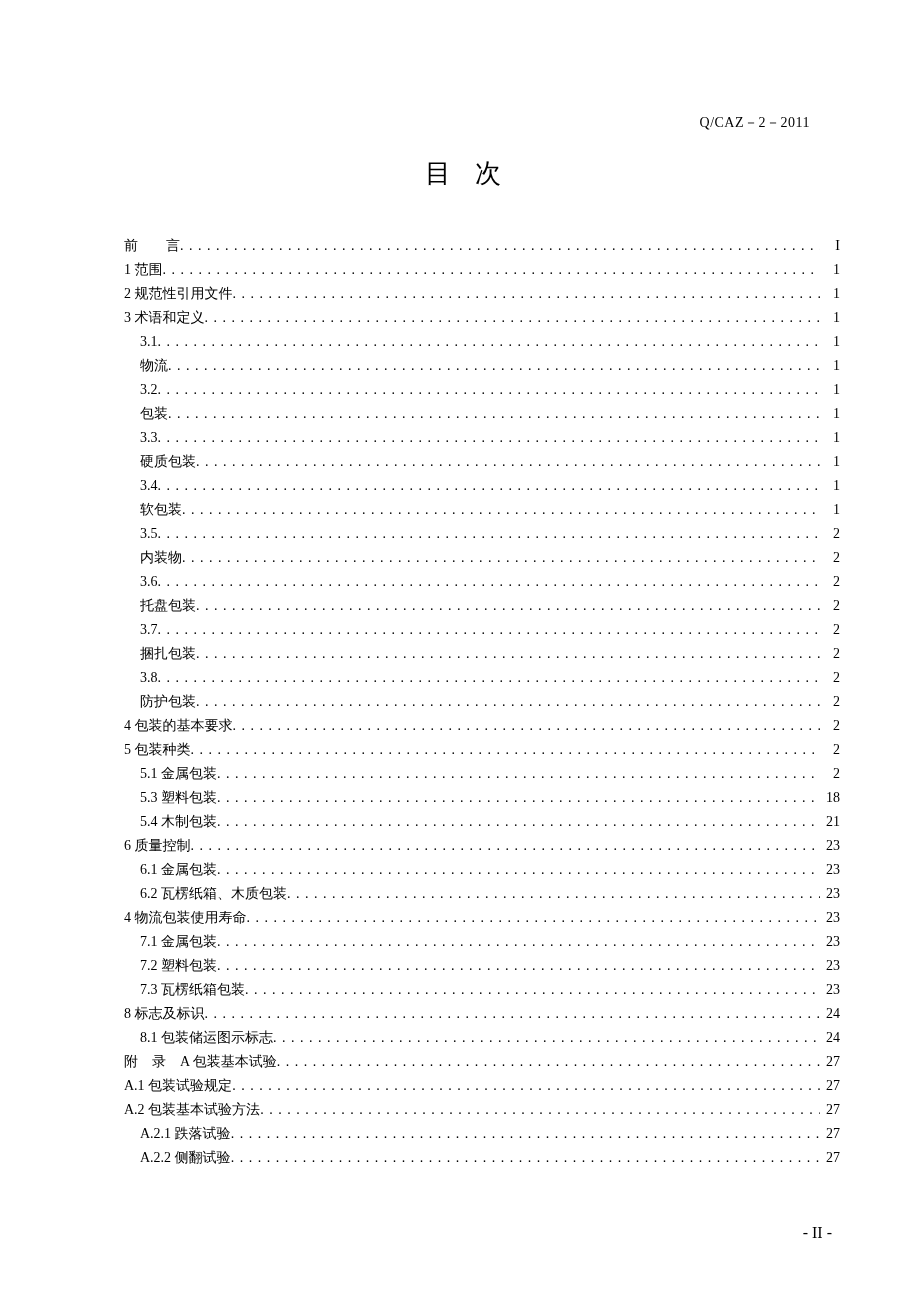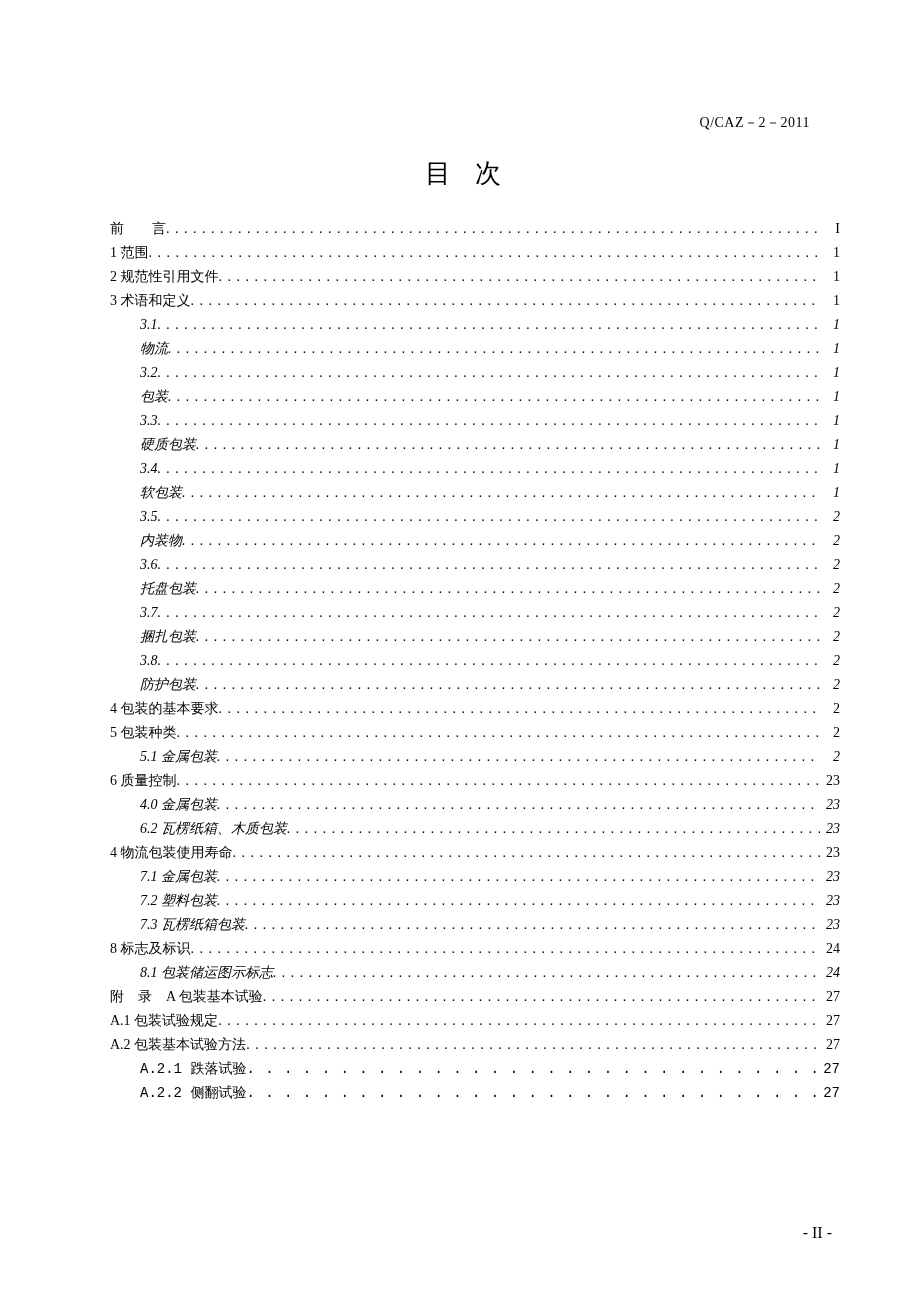--- a/index.html
+++ b/index.html
@@ -21,21 +21,21 @@
     top: 114px;
     right: 110px;
     font-size: 14px;
     letter-spacing: 0.5px;
   }
   .title {
     text-align: center;
     font-size: 26px;
     font-weight: normal;
     letter-spacing: 24px;
-    margin: 46px 0 26px 0;
+    margin: 46px 0 43px 0;
   }
   .toc {
     font-size: 14px;
     line-height: 24px;
   }
   .toc-row {
     display: flex;
     align-items: baseline;
     white-space: nowrap;
   }
@@ -50,23 +50,23 @@
   }
   .dots::after {
     content: ". . . . . . . . . . . . . . . . . . . . . . . . . . . . . . . . . . . . . . . . . . . . . . . . . . . . . . . . . . . . . . . . . . . . . . . . . . . . . . . . . . . . . . . . . . . . . . . . . . . . . . . . . . . . . . . . . . . . . . . . . . . . . . . . . . . . . . . . . . . . . . . . . . . . . . . . . . . . . . . . . . . . . . . . . . . . . . . . . . . . . . . . . . . . . . . . . . . . . . . .";
   }
   .toc-page {
     flex: 0 0 auto;
     padding-left: 4px;
     min-width: 16px;
     text-align: right;
   }
-  .lvl0 { padding-left: 0; }
-  .lvl1 { padding-left: 30px; font-style: italic; }
-  .lvl2 { padding-left: 30px; font-family: Liberation Mono, monospace; }
+  .lvl0 { padding-left: 0; margin-left: 14px; }
+  .lvl1 { padding-left: 30px; }
+  .lvl2 { padding-left: 30px; }
   .footer {
     position: absolute;
     bottom: 60px;
     right: 88px;
     font-size: 16px;
   }
 </style>
 </head>
 <body>
 
@@ -182,27 +182,37 @@
       <div class="toc-row lvl0">
         <span class="toc-label">5  包装种类</span>
         <span class="dots"></span>
         <span class="toc-page">2</span>
       </div>
       <div class="toc-row lvl1">
         <span class="toc-label">5.1  金属包装 </span>
         <span class="dots"></span>
         <span class="toc-page">2</span>
       </div>
+      <div class="toc-row lvl1">
+        <span class="toc-label">5.3  塑料包装 </span>
+        <span class="dots"></span>
+        <span class="toc-page">18</span>
+      </div>
+      <div class="toc-row lvl1">
+        <span class="toc-label">5.4  木制包装 </span>
+        <span class="dots"></span>
+        <span class="toc-page">21</span>
+      </div>
       <div class="toc-row lvl0">
         <span class="toc-label">6  质量控制</span>
         <span class="dots"></span>
         <span class="toc-page">23</span>
       </div>
       <div class="toc-row lvl1">
-        <span class="toc-label">4.0  金属包装 </span>
+        <span class="toc-label">6.1  金属包装 </span>
         <span class="dots"></span>
         <span class="toc-page">23</span>
       </div>
       <div class="toc-row lvl1">
         <span class="toc-label">6.2  瓦楞纸箱、木质包装 </span>
         <span class="dots"></span>
         <span class="toc-page">23</span>
       </div>
       <div class="toc-row lvl0">
         <span class="toc-label">4  物流包装使用寿命</span>

